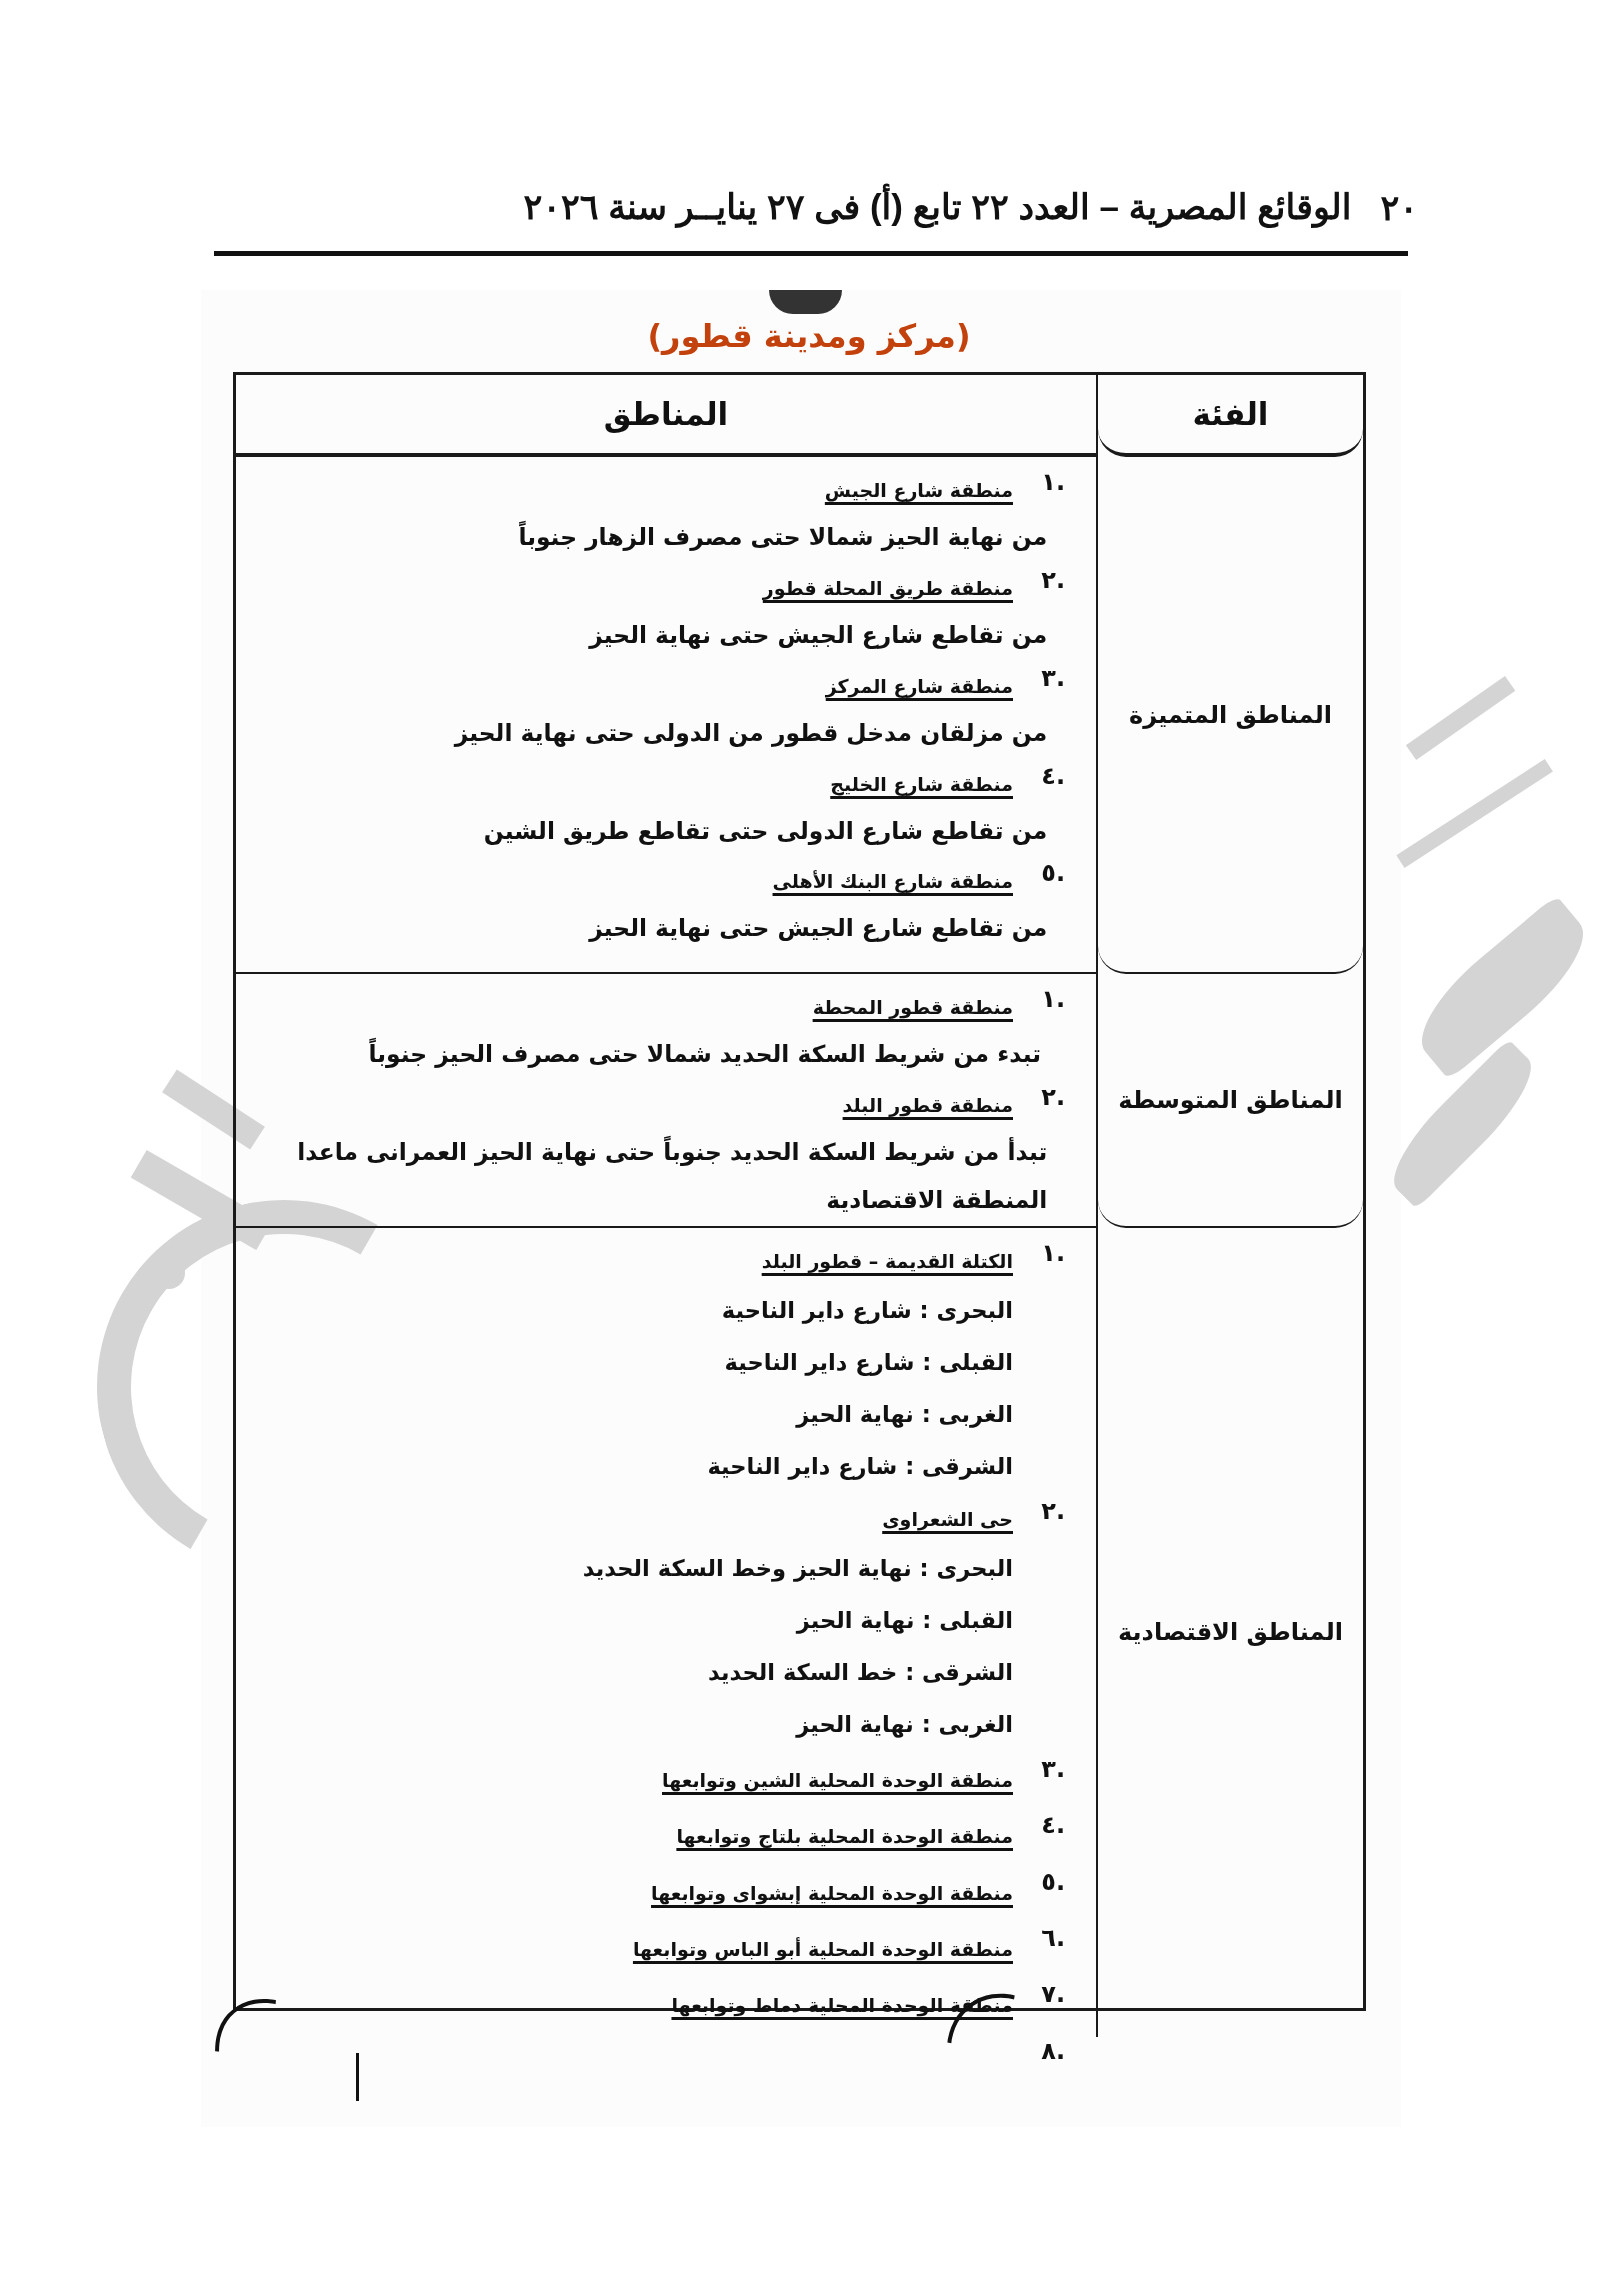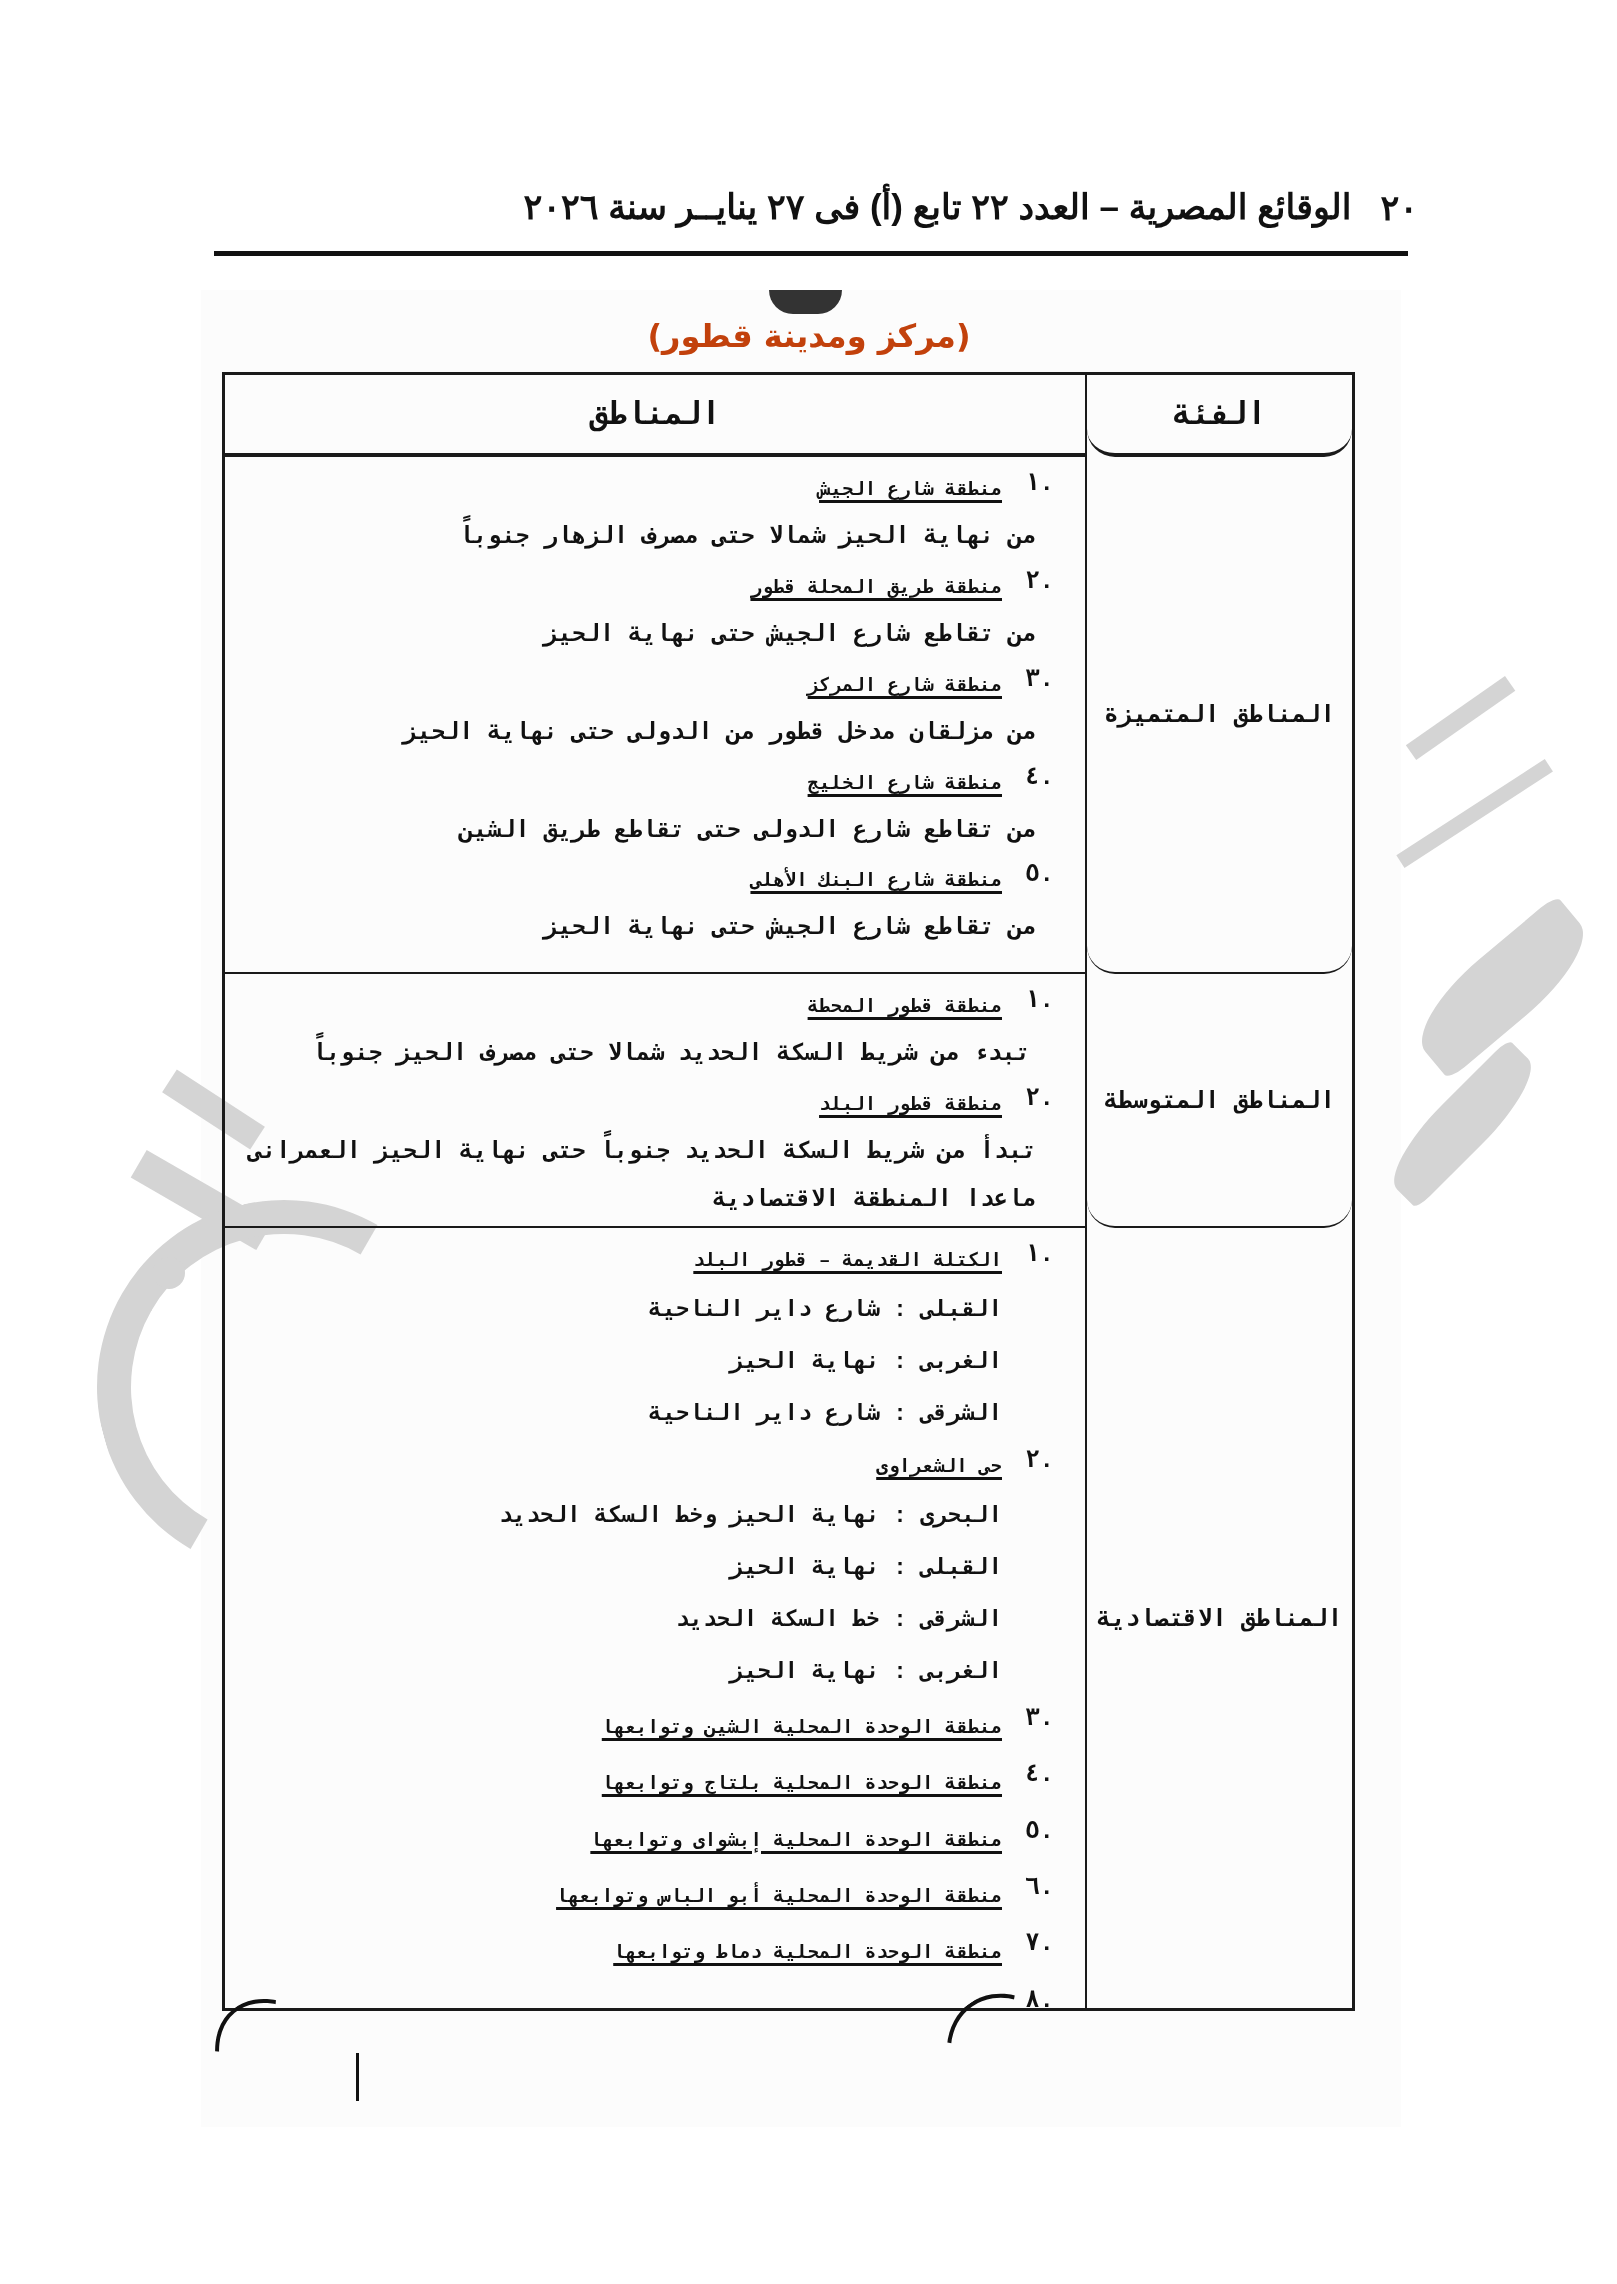--- a/index.html
+++ b/index.html
@@ -30,23 +30,23 @@
   .wm-dot { position:absolute; left:153px; top:1257px; width:32px; height:32px; border-radius:50%; background:#d4d4d4; }
 
   
   .stamp-mark { position:absolute; left:769px; top:290px; width:73px; height:24px; background:#333;
                 border-radius:0 0 36px 36px; }
 
   .table-caption { position:absolute; left:0; right:0; top:317px; text-align:center;
                    font-family:"DejaVu Sans", sans-serif; font-weight:bold; font-size:32px; color:#c2410c; }
 
   
-  .zones-table { position:absolute; left:222px; top:372px; width:1133px; height:1639px;
+  .zones-table { position:absolute; left:233px; top:372px; width:1133px; height:1639px;
                  border:3.2px solid #1a1a1a; box-sizing:border-box; display:grid;
-                 grid-template-columns: 862px 1fr; grid-template-rows: 82px 517px 254px 1fr; direction:ltr;font-family:Liberation Mono, monospace; }
+                 grid-template-columns: 862px 1fr; grid-template-rows: 82px 517px 254px 1fr; direction:ltr; }
   .cell { box-sizing:border-box; border-right:2.4px solid #1a1a1a; border-bottom:2.4px solid #1a1a1a; position:relative; }
   .cell.cat { border-right:none; display:flex; align-items:center; justify-content:center;border-radius:28px; }
   .row-last .cell, .cell.last { border-bottom:none; }
   .th-text { font-weight:bold; font-size:31px; }
   .cell.head { display:flex; align-items:center; justify-content:center; border-bottom:4px solid #1a1a1a; }
   .cat-label { font-weight:bold; font-size:24px; direction:rtl; }
 
   .zone-list { direction:rtl; padding:11.3px 31px 0 16px; list-style:none; margin:0; }
   .zone-item { position:relative; padding-right:52px; margin-bottom:4.8px; }
   .zone-num { position:absolute; right:0; top:0; font-weight:bold; font-size:24px; width:40px; text-align:right; }
@@ -147,20 +147,21 @@
   </div>
   <div class="cell cat">
     <span class="cat-label">المناطق المتوسطة</span>
   </div>
 
   <div class="cell last">
     <ul class="zone-list econ-list">
       <li class="zone-item">
         <span class="zone-num">.١</span>
         <span class="zone-name">الكتلة القديمة – قطور البلد</span>
+        <div class="bound-line">البحرى : شارع داير الناحية</div>
         <div class="bound-line">القبلى : شارع داير الناحية</div>
         <div class="bound-line">الغربى : نهاية الحيز</div>
         <div class="bound-line">الشرقى : شارع داير الناحية</div>
       </li>
       <li class="zone-item">
         <span class="zone-num">.٢</span>
         <span class="zone-name">حى الشعراوى</span>
         <div class="bound-line">البحرى : نهاية الحيز وخط السكة الحديد</div>
         <div class="bound-line">القبلى : نهاية الحيز</div>
         <div class="bound-line">الشرقى : خط السكة الحديد</div>

